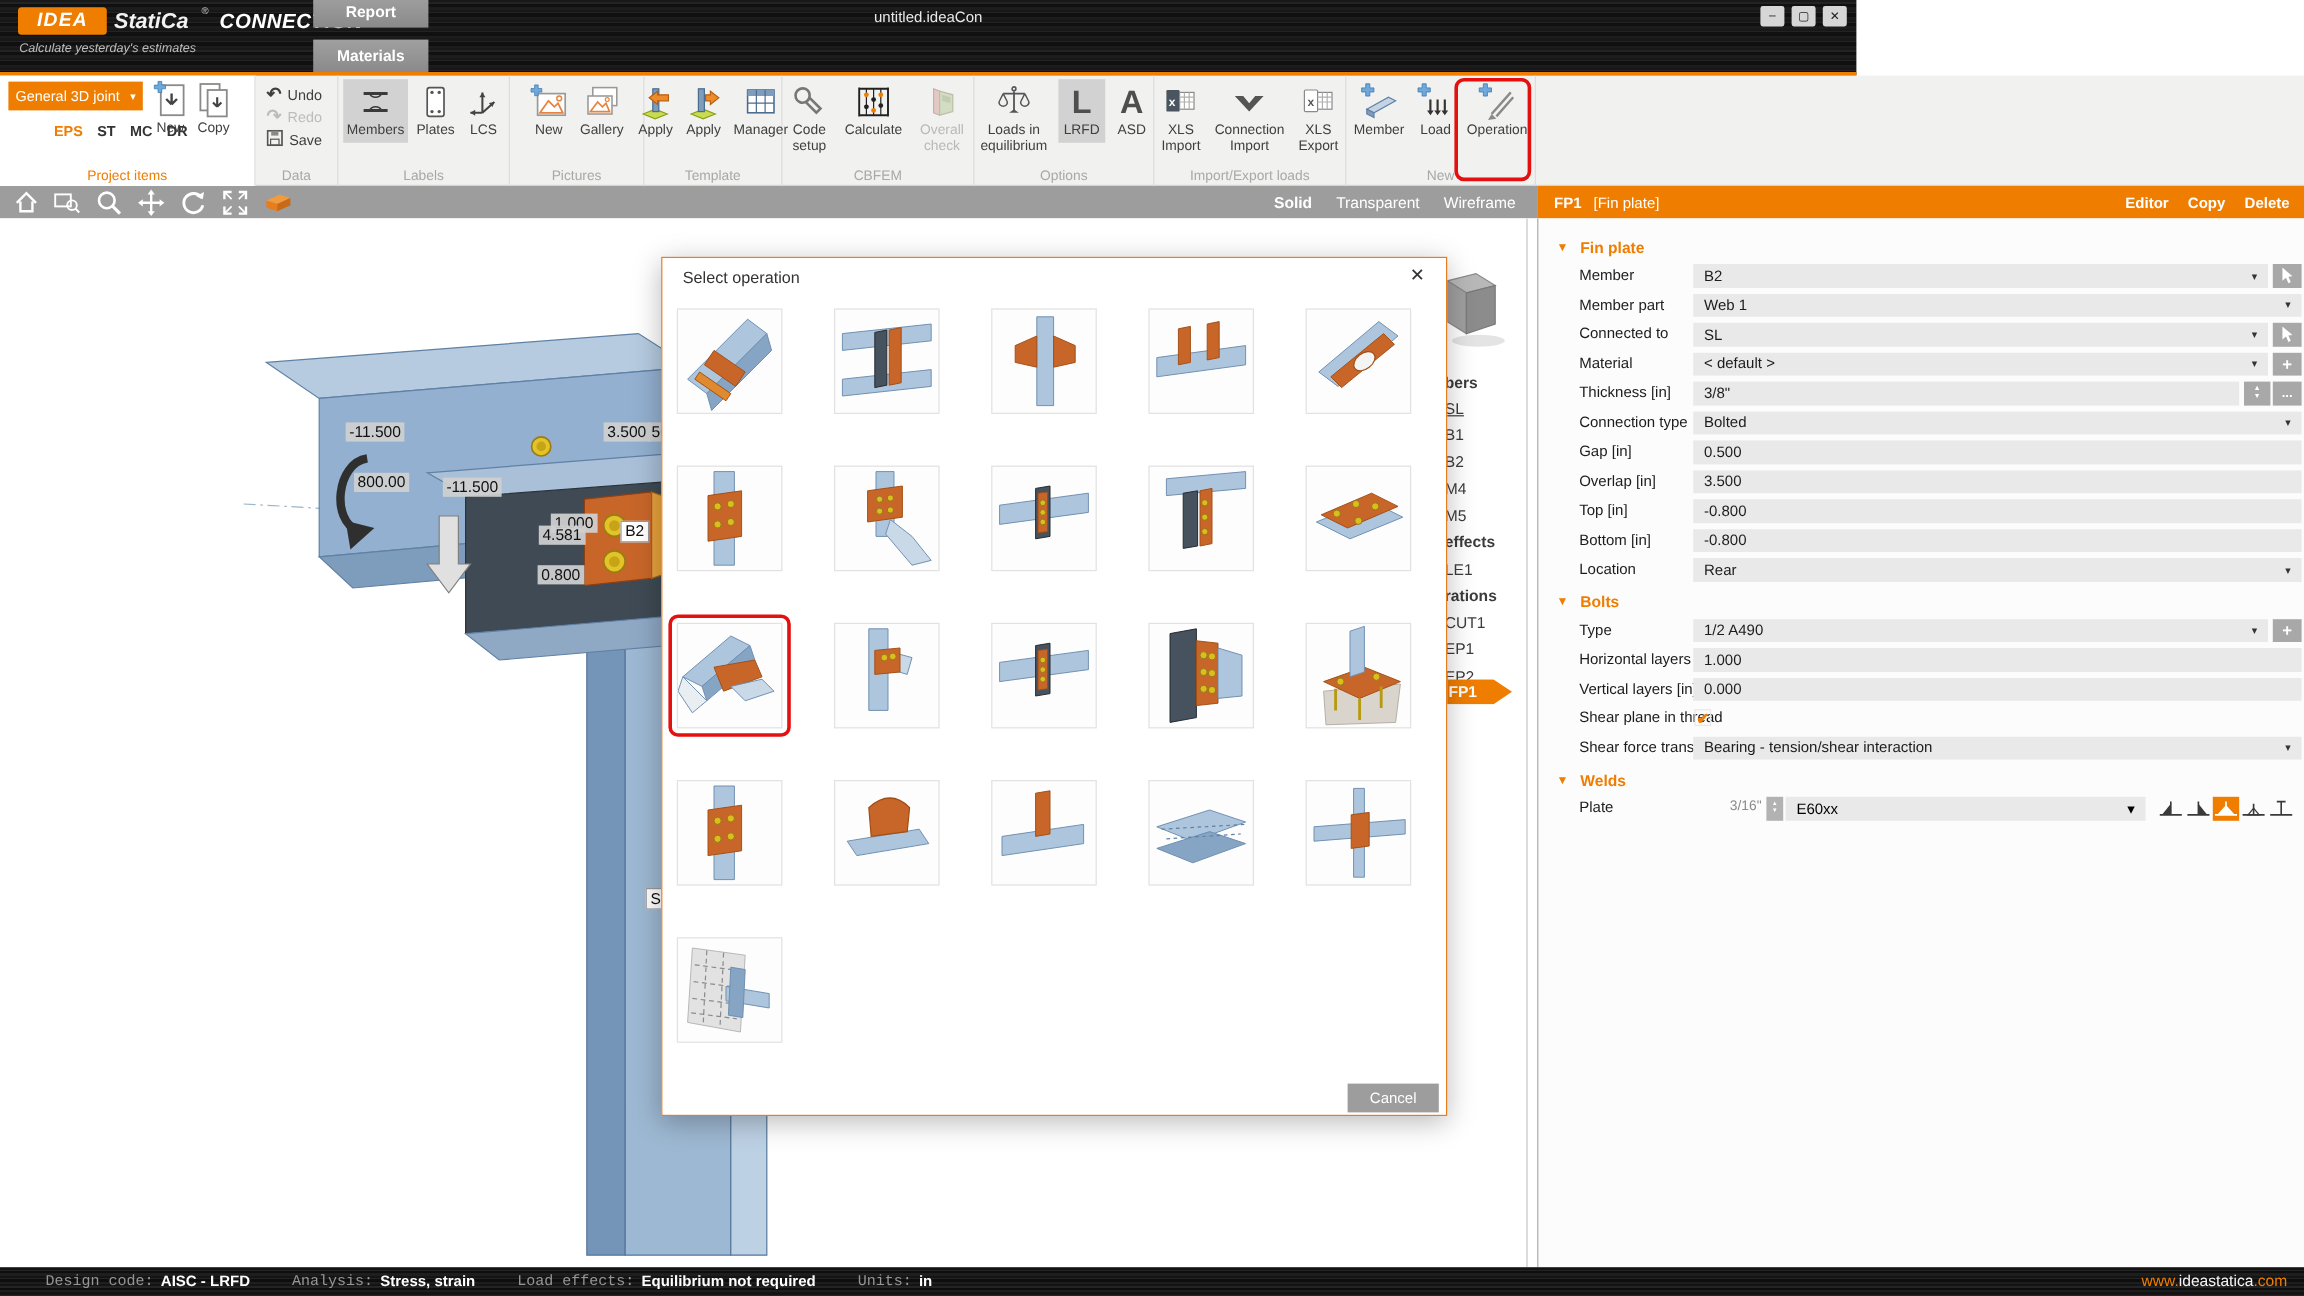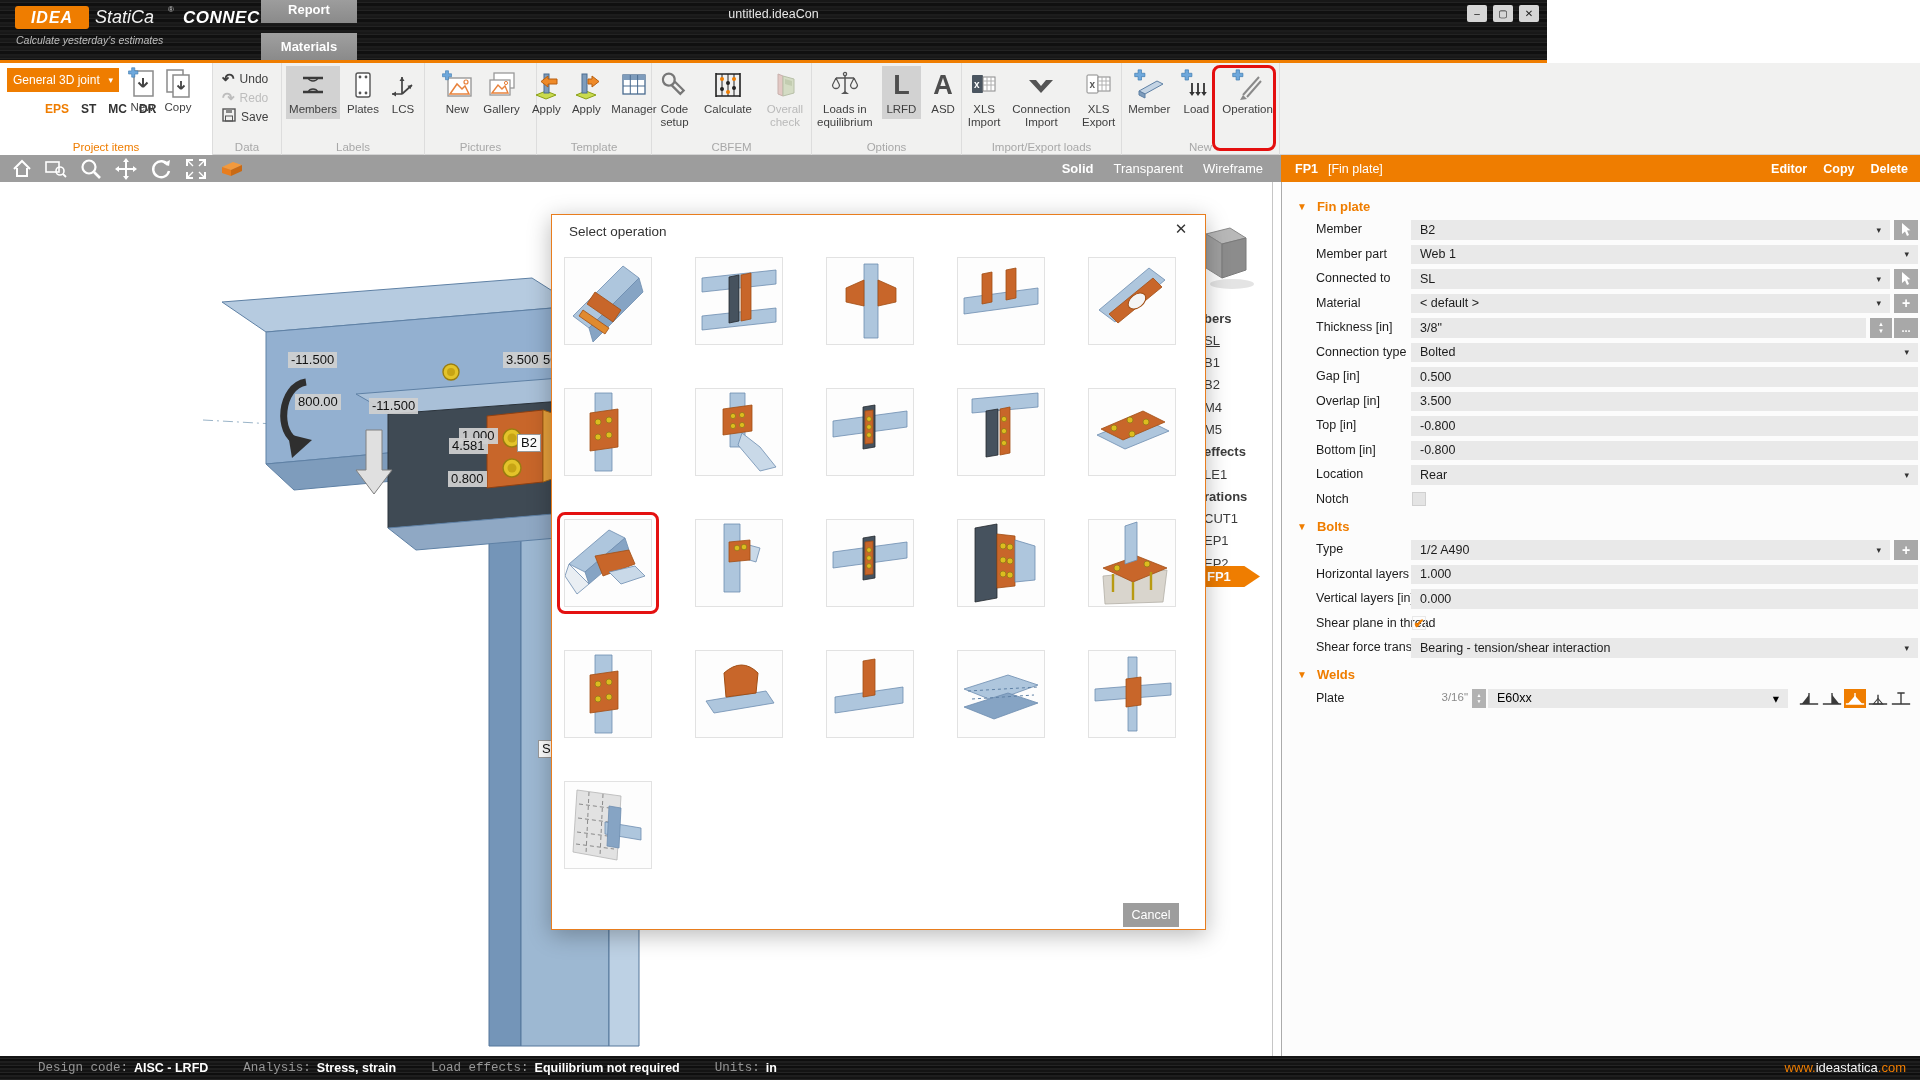--- a/index.html
+++ b/index.html
@@ -5,21 +5,21 @@
 * { box-sizing: border-box; margin: 0; padding: 0; }
 html,body { width:1920px; height:1080px; overflow:hidden; font-family:"Liberation Sans",sans-serif; background:#fff; }
 #app { position:relative; width:1920px; height:1080px; }
 
 
 #header { position:absolute; left:0; top:0; width:1547px; height:63px;
   background:repeating-linear-gradient(180deg,#181818 0 2px,#232323 2px 3px,#101010 3px 6px,#1c1c1c 6px 8px); }
 #header::after { content:""; position:absolute; left:0; bottom:0; width:100%; height:3px; background:#ef7d00; }
 #logo-box { position:absolute; left:15px; top:6px; width:74px; height:23px; background:#ef7d00; border-radius:3px;
   color:#fff; font-weight:bold; font-style:italic; font-size:16px; text-align:center; line-height:23px; letter-spacing:1px; }
-#brand-name { position:absolute; left:95px; top:7px; color:#f2f2f2; font-weight:normal; font-style:italic; font-size:18px; }
+#brand-name { position:absolute; left:95px; top:7px; color:#f2f2f2; font-weight:bold; font-style:italic; font-size:18px; }
 #brand-reg { position:absolute; left:168px; top:5px; color:#ccc; font-size:8px; }
 #tagline { position:absolute; left:16px; top:34px; color:#bdbdbd; font-style:italic; font-size:10.5px; }
 #product { position:absolute; left:183px; top:8px; color:#fff; font-weight:900; font-style:italic; font-size:17px; letter-spacing:.5px; }
 #win-title { position:absolute; left:0; right:0; top:7px; text-align:center; color:#e8e8e8; font-size:12.5px; }
 #win-controls { position:absolute; right:8px; top:5px; display:flex; gap:6px; }
 .winbtn { width:20px; height:17px; background:#d6d6d6; border-radius:2px; color:#1a1a1a; font-size:10px;
   display:flex; align-items:center; justify-content:center; }
 #tabs { position:absolute; left:261px; bottom:3px; display:flex; gap:10px;flex-direction:column; }
 .tab { width:96px; height:27px; background:linear-gradient(#a0a0a0,#8a8a8a); color:#fff; font-weight:bold;
   font-size:13px; display:flex; align-items:center; justify-content:center; }
@@ -76,21 +76,21 @@
 
 
 #dialog { position:absolute; left:551px; top:214px; width:655px; height:716px; background:#fff;
   border:1px solid #e87d1e; box-shadow:0 5px 22px rgba(0,0,0,.28); z-index:10; }
 #dialog-title { position:absolute; left:17px; top:9px; font-size:13.5px; color:#333; }
 #dialog-close { position:absolute; right:14px; top:5px; font-size:15px; color:#333; width:20px; text-align:center; }
 #thumb-grid { position:absolute; left:12px; top:42px; display:grid; grid-template-columns:repeat(5,88px);
   grid-auto-rows:88px; column-gap:43px; row-gap:43px; }
 .thumb { width:88px; height:88px; background:#fdfdfd; border:1px solid #e2e2e2; position:relative; }
 .thumb.selected::after { content:""; position:absolute; inset:-8px; border:3px solid #e41111; border-radius:8px; }
-#dialog-cancel { position:absolute; left:571px; top:688px; width:56px; height:24px; background:#9d9d9d; color:#fff;
+#dialog-cancel { position:absolute; left:571px; top:688px; width:76px; height:24px; background:#9d9d9d; color:#fff;
   font-size:12.5px; display:flex; align-items:center; justify-content:center; }
 
 
 #panel { position:absolute; left:1281px; top:182px; width:639px; height:874px; background:#fcfcfc;
   border-left:1px solid #ababab; padding-top:12px; }
 .sec-title { height:24px; display:flex; align-items:center; gap:10px; padding-left:15px; color:#ef7d00;
   font-weight:bold; font-size:13px; margin-bottom:2px; }
 .sec-title .tri { font-size:10px; }
 .prow { position:relative; height:19.5px; margin-bottom:5px; }
 .plabel { position:absolute; left:34px; top:2px; font-size:12.5px; color:#1c1c1c; white-space:nowrap; }
@@ -805,24 +805,20 @@
             <span>-0.800</span>
           </div>
         </div>
         <div class="prow">
           <span class="plabel">Location</span>
           <div class="pfield dd" style="right: 2px;">
             <span>Rear</span>
             <span class="ddar">▾</span>
           </div>
         </div>
-        <div class="prow">
-          <span class="plabel">Notch</span>
-          <span class="pcheck"></span>
-        </div>
         <div class="sec-title">
           <span class="tri">▼</span>
           <span>Bolts</span>
         </div>
         <div class="prow">
           <span class="plabel">Type</span>
           <div class="pfield dd" style="right: 30px;">
             <span>1/2 A490</span>
             <span class="ddar">▾</span>
           </div>

